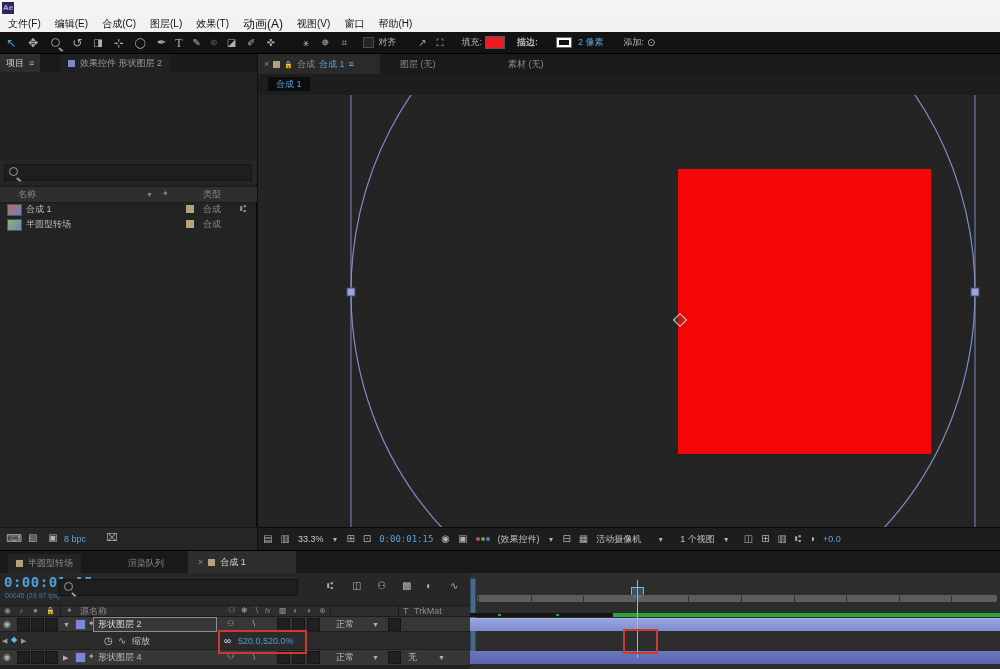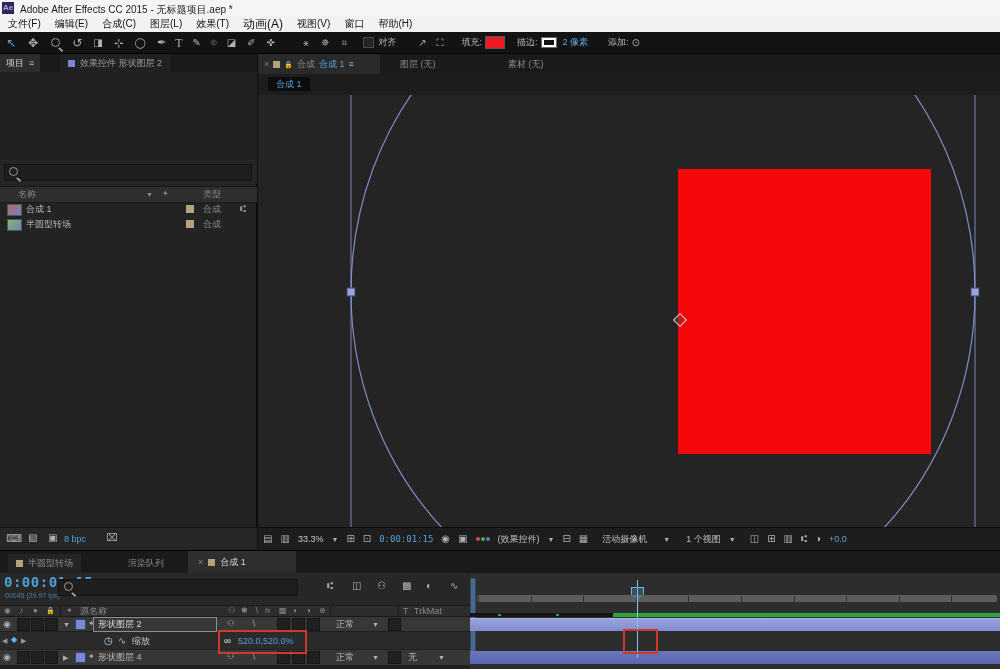--- a/index.html
+++ b/index.html
@@ -18,21 +18,20 @@
   .swbox{width:11px;height:11px;background:#202020;border:1px solid #161616;position:absolute;}
   .redbox{position:absolute;border:2px solid #cf3a30;background:transparent;}
   .vsep{position:absolute;width:1px;background:#1a1a1a;top:0;bottom:0;}
 </style>
 </head>
 <body>
 
 <div class="ab" style="left:0;top:0;width:1000px;height:16px;background:#f5f5f5;">
   <div class="ab" style="left:2px;top:2px;width:12px;height:12px;background:#2e2659;color:#b1a4f2;font-size:8px;
               font-weight:bold;text-align:center;line-height:12px;">Ae</div>
-  <span class="ab" style="left:20px;top:3px;font-size:10px;color:#1a1a1a;white-space:nowrap;">Adobe After Effects CC 2015 - 无标题项目.aep *</span>
 </div>
 
 <div class="ab" style="left:0;top:16px;width:1000px;height:16px;background:#f2f2f2;display:flex;align-items:center;
             gap:14px;padding-left:8px;box-sizing:border-box;">
   <span style="font-size:10px;color:#111;">文件(F)</span>
   <span style="font-size:10px;color:#111;">编辑(E)</span>
   <span style="font-size:10px;color:#111;">合成(C)</span>
   <span style="font-size:10px;color:#111;">图层(L)</span>
   <span style="font-size:10px;color:#111;">效果(T)</span>
   <span style="font-size:12px;color:#111;">动画(A)</span>
@@ -61,21 +60,21 @@
   <span class="ic" style="margin-right:28px;">✜</span>
   <span class="ic" style="margin-right:12px;">⚹</span>
   <span class="ic" style="margin-right:12px;">✵</span>
   <span class="ic" style="margin-right:16px;">⌗</span>
   <span style="width:9px;height:9px;background:#242424;border:1px solid #4a4a4a;margin-right:4px;"></span>
   <span class="tx" style="margin-right:22px;">对齐</span>
   <span class="ic" style="margin-right:10px;">↗</span>
   <span class="ic" style="margin-right:18px;">⛶</span>
   <span class="tx" style="margin-right:3px;">填充:</span>
   <span style="width:18px;height:11px;background:#ed1c24;border:1px solid #555;margin-right:12px;"></span>
-  <span class="tx" style="margin-right:3px;">描边:</span>
+  <span class="tx" style="margin-right:18px;font-weight:bold;">描边:</span>
   <span style="width:16px;height:11px;background:#fff;border:1px solid #666;box-sizing:border-box;margin-right:6px;position:relative;">
     <span style="position:absolute;left:2px;top:2px;right:2px;bottom:2px;background:#111;"></span>
   </span>
   <span class="tx" style="color:#58a0d8;margin-right:20px;">2 像素</span>
   <span class="tx" style="margin-right:3px;">添加:</span>
   <span class="ic">⊙</span>
 </div>
 
 <div class="ab" style="left:0;top:54px;width:257px;height:496px;background:#232323;border-right:1px solid #0a0a0a;box-sizing:border-box;">
 
@@ -176,21 +175,21 @@
     <span class="ic">▣</span>
     <span style="display:inline-flex;gap:1px;">
       <span style="width:4px;height:4px;border-radius:50%;background:#c85050;"></span>
       <span style="width:4px;height:4px;border-radius:50%;background:#58a858;"></span>
       <span style="width:4px;height:4px;border-radius:50%;background:#5878c8;"></span>
     </span>
     <span class="tx" style="color:#c0c0c0;">(效果控件)</span>
     <span class="ic" style="font-size:7px;">▼</span>
     <span class="ic">⊟</span>
     <span class="ic">▦</span>
-    <span class="tx" style="color:#c0c0c0;margin-left:6px;">活动摄像机</span>
+    <span class="tx" style="color:#c0c0c0;margin-left:0;">活动摄像机</span>
     <span class="ic" style="font-size:7px;margin-left:8px;">▼</span>
     <span class="tx" style="color:#c0c0c0;margin-left:8px;">1 个视图</span>
     <span class="ic" style="font-size:7px;">▼</span>
     <span class="ic" style="margin-left:6px;">◫</span>
     <span class="ic">⊞</span>
     <span class="ic">▥</span>
     <span class="ic">⑆</span>
     <span class="ic">◑</span>
     <span class="tx blue">+0.0</span>
   </div>

